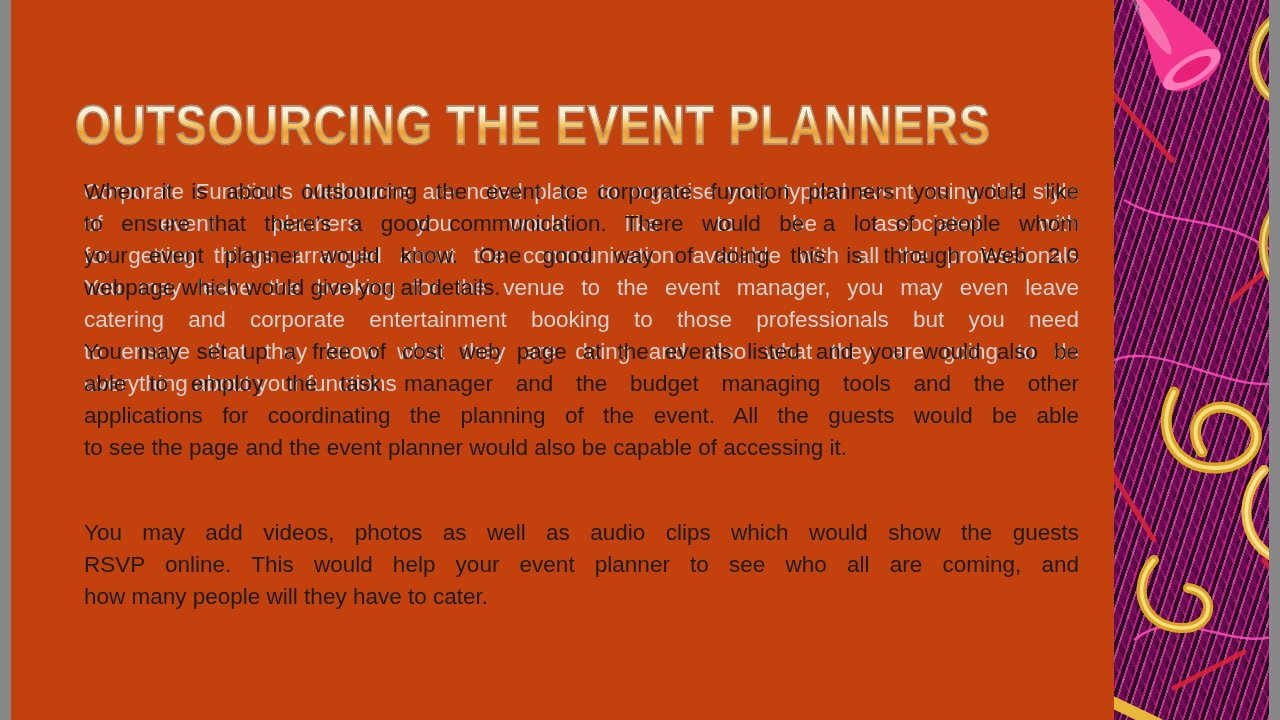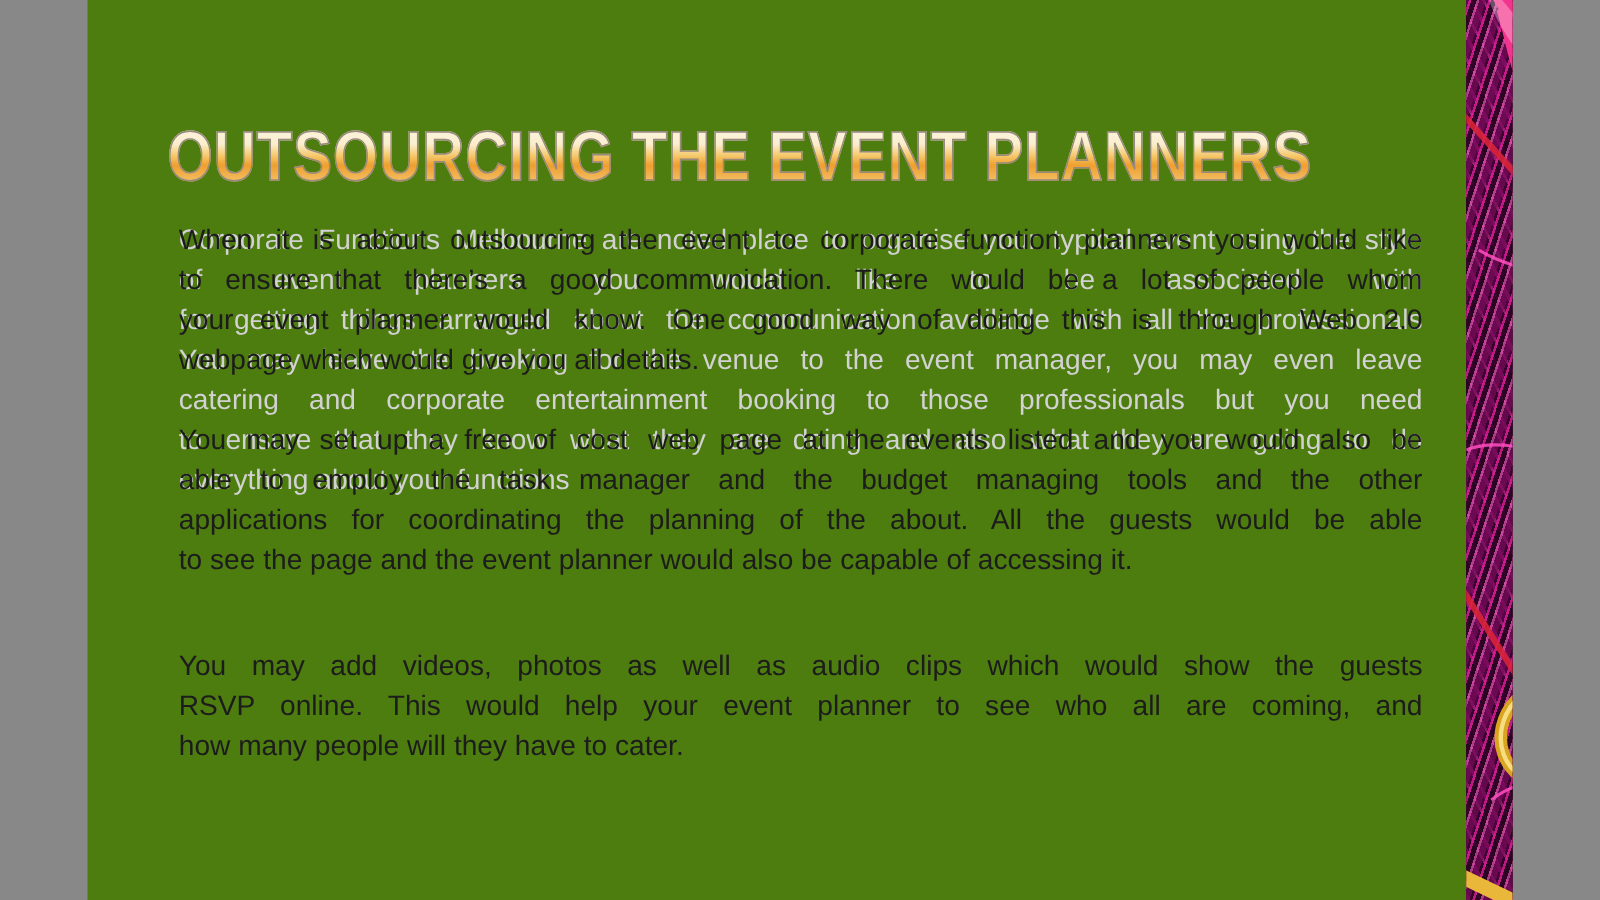--- a/index.html
+++ b/index.html
@@ -1,18 +1,18 @@
 <!DOCTYPE html>
 <html><head>
 <meta charset="utf-8">
 <style>
   html,body { margin:0; padding:0; background:#888; }
   .slide {
-    position:relative; width:1140px; height:720px; margin:0 auto;
-    background:#4d7c0f; overflow:hidden;
+    position:relative; width:1258px; height:720px; margin:0 auto;
+    background:#c2410c; overflow:hidden;
     font-family:"Liberation Sans", sans-serif;
   }
 
   
   .title-wrap { position:absolute; left:64px; top:92px; width:1040px; }
   .title-inner {
     display:inline-block;
     transform:scaleX(0.83); transform-origin:left center;
     font-size:56px; font-weight:bold; letter-spacing:1px; white-space:nowrap;
     background:linear-gradient(180deg,#fdf8ec 0%, #faeecd 36%, #f5c96b 50%, #ee9f2e 62%, #f2b95a 78%, #f7d28b 100%);
@@ -68,21 +68,21 @@
 
   <div class="textcol" id="para1">
       <div class="line">When it is about outsourcing the event to corporate function planners you would like</div>
       <div class="line">to ensure that there’s a good communication. There would be a lot of people whom</div>
       <div class="line">your event planner would know. One good way of doing this is through Web 2.0</div>
       <div class="line last">webpage which would give you all details.</div>
     </div>
   <div class="textcol" id="para2">
       <div class="line">You may set up a free of cost web page at the events listed and you would also be</div>
       <div class="line">able to employ the task manager and the budget managing tools and the other</div>
-      <div class="line">applications for coordinating the planning of the about. All the guests would be able</div>
+      <div class="line">applications for coordinating the planning of the event. All the guests would be able</div>
       <div class="line last">to see the page and the event planner would also be capable of accessing it.</div>
     </div>
   <div class="textcol" id="para3">
       <div class="line">You may add videos, photos as well as audio clips which would show the guests</div>
       <div class="line">RSVP online. This would help your event planner to see who all are coming, and</div>
       <div class="line last">how many people will they have to cater.</div>
     </div>
 
   <div class="decor">
     <svg width="177" height="720" viewBox="0 0 177 720">

